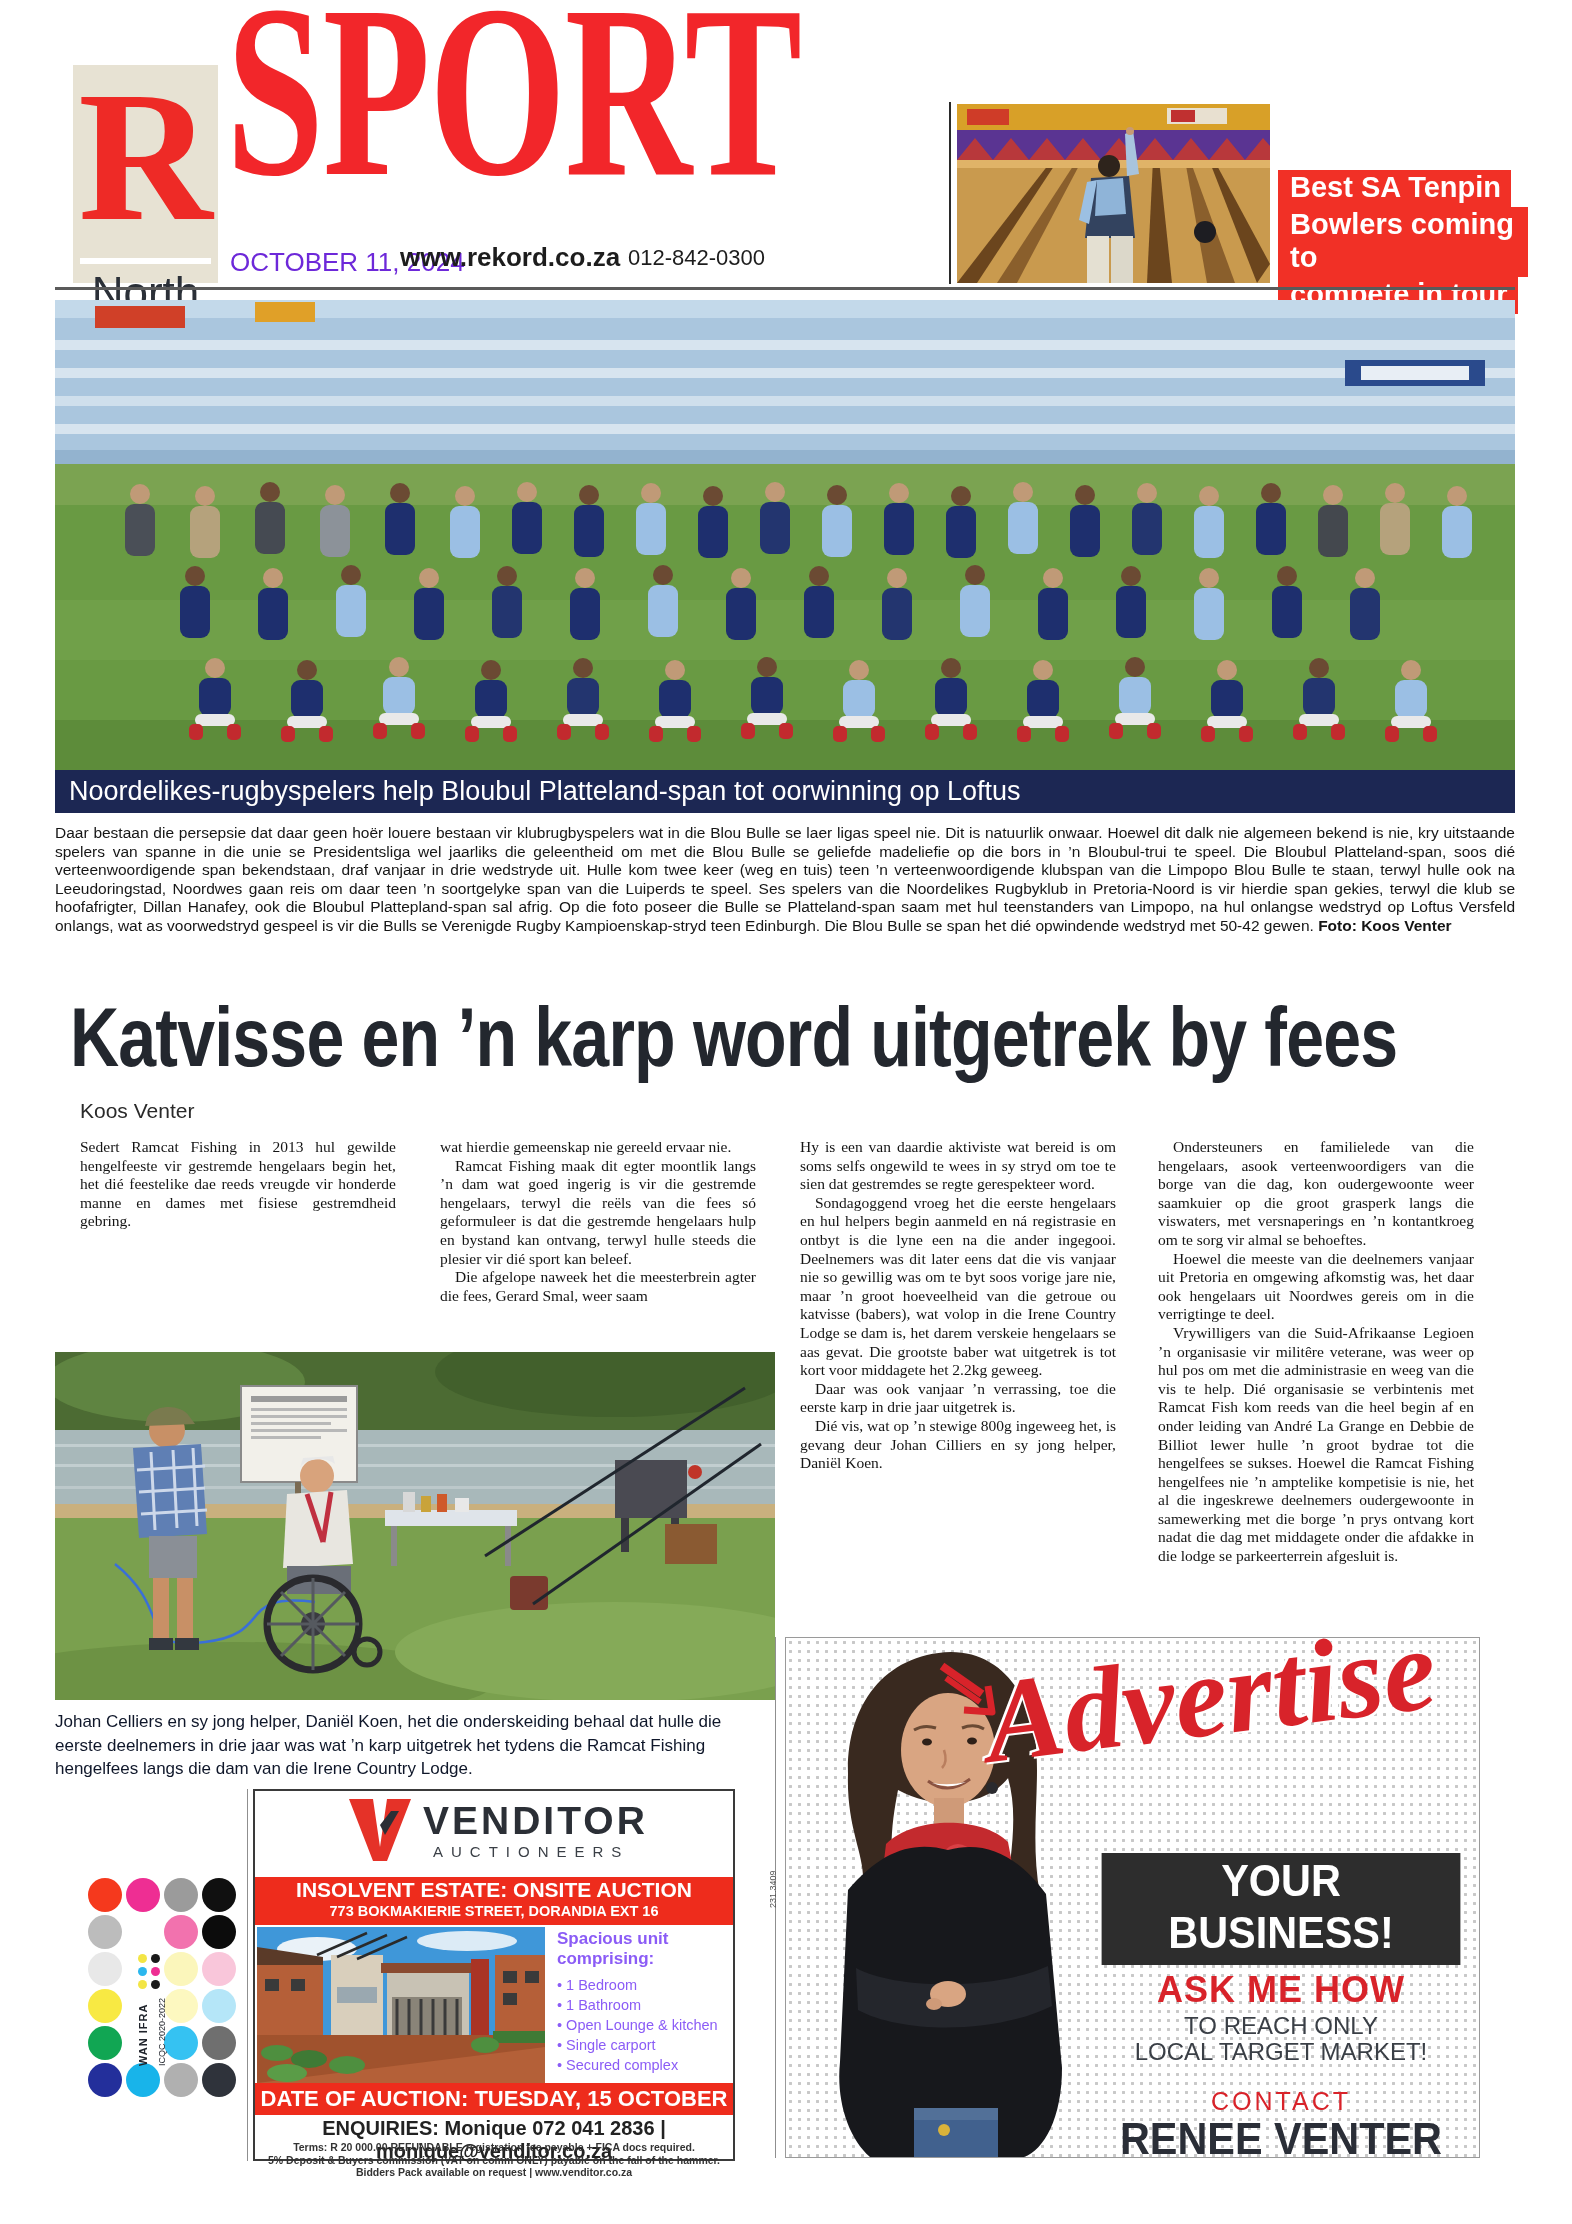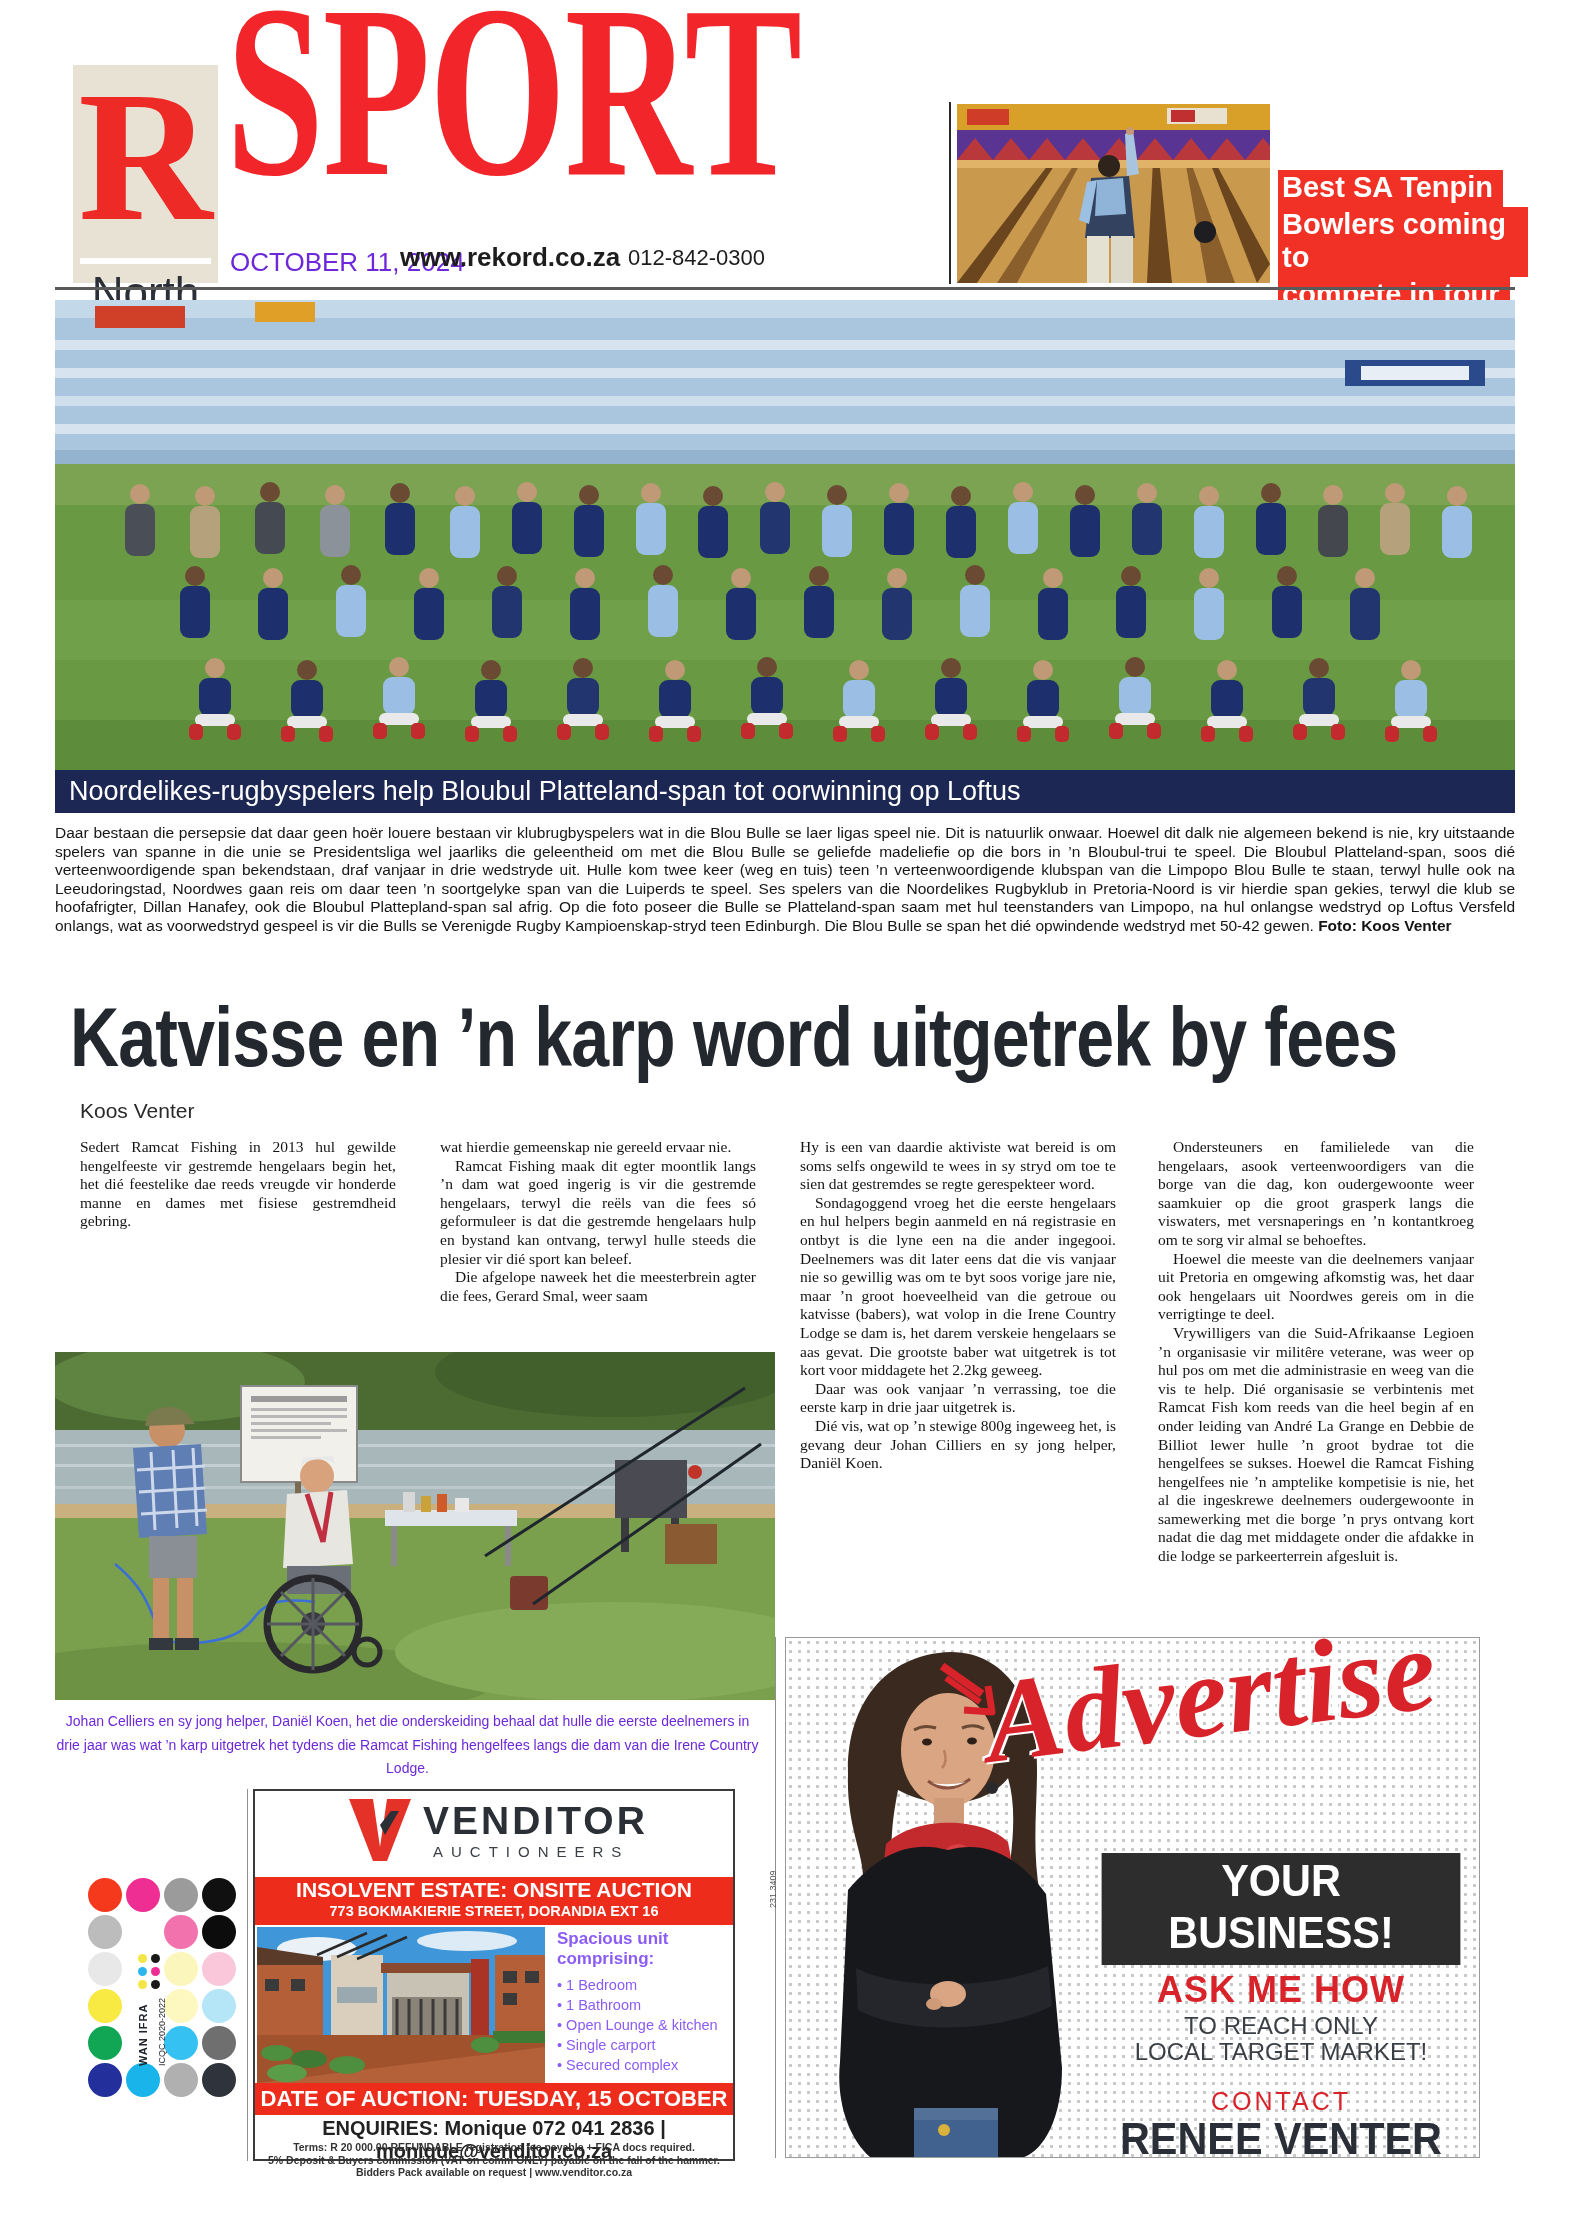--- a/index.html
+++ b/index.html
@@ -15,21 +15,21 @@
   #logo-edition{position:absolute;left:0;right:0;top:203px;font-size:44px;font-weight:500;color:#2b3038;}
   #sport-title{left:226px;top:-45px;width:760px;font-family:"Liberation Serif",serif;font-weight:bold;
                font-size:245px;line-height:1.12;color:#f2262a;transform:scaleX(0.72);transform-origin:0 0;
                white-space:nowrap;letter-spacing:-2px;}
   #mast-date{left:230px;top:247px;font-size:26px;color:#6d28d9;}
   #mast-web{left:400px;top:242px;font-size:26px;font-weight:bold;color:#1d1d1d;}
   #mast-phone{left:628px;top:245px;font-size:22px;color:#1d1d1d;}
   #mast-divider{left:949px;top:102px;width:2px;height:182px;background:#2a2a2a;}
   #teaser{left:1278px;top:170px;width:250px;}
   #teaser span{display:inline-block;background:#f13026;color:#fff;font-weight:bold;
-               font-size:29px;line-height:33px;padding:1px 10px 3px 4px;margin-bottom:0px;}
+               font-size:29px;line-height:33px;padding:1px 10px 3px 12px;margin-bottom:0px;}
   #mast-rule{left:55px;top:287px;width:1460px;height:3px;background:#5a5a5a;}
 
   
   #lead-photo{left:55px;top:300px;width:1460px;height:470px;}
   #lead-caption{left:55px;top:770px;width:1460px;height:43px;background:#1c2753;color:#fff;
                 font-size:27px;line-height:43px;padding-left:14px;box-sizing:border-box;}
   #lead-intro{left:55px;top:824px;width:1460px;font-size:15.5px;line-height:18.5px;
               text-align:justify;color:#151515;}
   #lead-intro b{font-weight:bold;}
 
@@ -39,21 +39,21 @@
                  font-weight:bold;font-size:83px;letter-spacing:-1px;color:#23272e;}
   #byline{left:80px;top:1099px;font-size:21px;color:#2a2a2a;}
   .col{top:1138px;width:316px;font-family:"Liberation Serif",serif;font-size:15.5px;
        line-height:18.6px;text-align:justify;color:#141414;}
   .col p{margin:0;}
   .col p + p{text-indent:15px;}
   .col.indent-first p:first-child{text-indent:15px;}
   #col1{left:80px;} #col2{left:440px;} #col3{left:800px;} #col4{left:1158px;}
 
   #fish-photo{left:55px;top:1352px;width:720px;height:348px;}
-  #fish-caption{left:55px;top:1710px;width:705px;font-size:14px;line-height:23.5px;color:#6d28d9;text-align:center;}
+  #fish-caption{left:55px;top:1710px;width:705px;font-size:17px;line-height:23.5px;color:#0f172a;}
 
   
   .vrule{width:1px;background:#8f8f8f;}
   #dotgrid{left:88px;top:1878px;width:152px;height:225px;}
   .dot{position:absolute;width:34px;height:34px;border-radius:50%;}
   .minidot{position:absolute;width:9px;height:9px;border-radius:50%;}
   #ifra-label{left:133px;top:2066px;transform:rotate(-90deg);transform-origin:0 0;
               width:110px;color:#20242c;}
   #ifra-label .l1{font-size:11px;font-weight:bold;letter-spacing:1px;}
   #ifra-label .l2{font-size:9px;}

